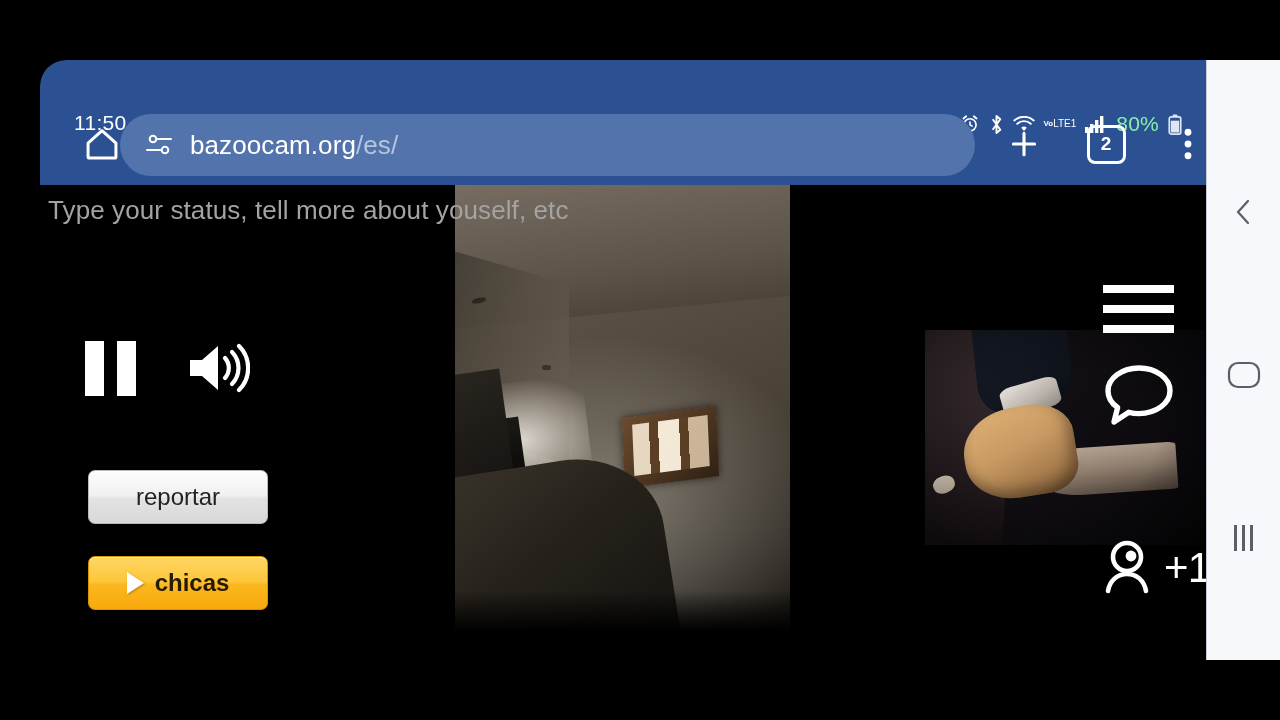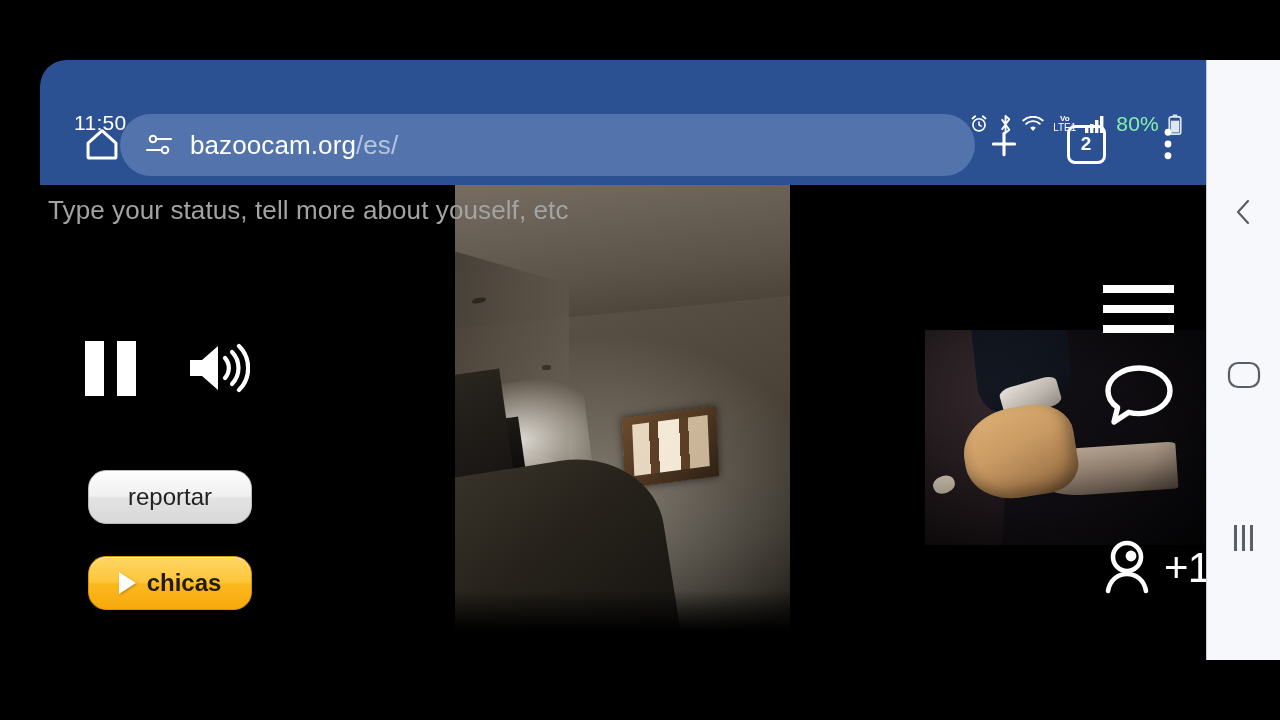--- a/index.html
+++ b/index.html
@@ -16,21 +16,21 @@
 
   
   .statusbar{position:absolute;left:0;top:0;width:1166px;height:42px;margin-top:45px;}
   .sb-left{position:absolute;left:34px;top:6px;display:flex;align-items:center;gap:9px;}
   .sb-time{color:#fff;font-size:21px;letter-spacing:.3px;}
   .sb-right{position:absolute;right:24px;top:7px;display:flex;align-items:center;gap:9px;}
   .sb-pct{color:#86efac;font-size:21px;letter-spacing:.2px;}
   .ico{display:block;}
 
   
-  .toolbar{position:absolute;left:0;top:42px;width:1166px;height:83px;}
+  .toolbar{position:absolute;left:0;top:42px;width:1166px;height:83px;padding-left:20px;}
   .home-btn{position:absolute;left:38px;top:18px;width:48px;height:48px;
             display:flex;align-items:center;justify-content:center;}
   .urlbar{position:absolute;left:80px;top:12px;width:855px;height:62px;
           background:#5273ab;border-radius:31px;display:flex;align-items:center;}
   .url-lockish{margin-left:24px;display:flex;align-items:center;}
   .url-text{margin-left:16px;font-size:26px;color:#fff;white-space:nowrap;letter-spacing:.1px;}
   .url-text .dim{color:#b6c5de;}
   .tb-right{position:absolute;right:10px;top:14px;display:flex;align-items:center;gap:26px;}
   .tb-btn{width:56px;height:56px;display:flex;align-items:center;justify-content:center;}
   .tabcount{width:33px;height:33px;border:3px solid #fff;border-radius:8px;
@@ -115,21 +115,21 @@
   .tv-vig{position:absolute;inset:0;
      background:radial-gradient(ellipse 85% 80% at 50% 52%, rgba(0,0,0,0) 38%, rgba(0,0,0,.72) 100%);}
 
   
   .media-ctrls{position:absolute;left:45px;top:155px;display:flex;align-items:center;gap:50px;}
   .ctrl{display:flex;align-items:center;justify-content:center;}
   .pause-ico{display:flex;gap:13px;}
   .pause-ico i{display:block;width:19px;height:55px;background:#fff;}
 
   .btn-stack{position:absolute;left:48px;top:285px;display:flex;flex-direction:column;gap:16px;}
-  .btn{width:164px;height:54px;border-radius:18px;display:flex;align-items:center;
+  .btn{width:180px;height:54px;border-radius:7px;display:flex;align-items:center;
        justify-content:center;font-size:24px;box-sizing:border-box;}
   .btn-report{background:linear-gradient(180deg,#fdfdfd 0%,#f0f0f0 48%,#e3e3e3 52%,#d8d8d8 100%);
       border:1px solid #b9b9b9;color:#222;
       box-shadow:inset 0 1px 0 rgba(255,255,255,.9),0 1px 2px rgba(0,0,0,.4);}
   .btn-girls{background:linear-gradient(180deg,#ffd664 0%,#fdc63a 48%,#fbb81f 52%,#f8a90c 100%);
       border:1px solid #d99500;color:#241a02;font-weight:bold;gap:11px;
       box-shadow:inset 0 1px 0 rgba(255,255,255,.6),0 1px 2px rgba(0,0,0,.4);margin-top:16px;}
   .play-tri{width:0;height:0;border-left:17px solid #fff;
       border-top:11px solid transparent;border-bottom:11px solid transparent;
       filter:drop-shadow(1px 1px 1px rgba(120,80,0,.5));}
@@ -180,21 +180,21 @@
           <path d="M4.2 5.4L7.4 2.8M19.8 5.4L16.6 2.8" stroke="#fff" stroke-width="2.3" stroke-linecap="round"></path>
         </svg>
         <svg class="ico" width="15" height="21" viewBox="0 0 14 22">
           <path d="M3 5.5L11 16.5 7 20V2l4 3.5L3 16.5" fill="none" stroke="#fff" stroke-width="2" stroke-linejoin="round"></path>
         </svg>
         <svg class="ico" width="22" height="17" viewBox="0 0 24 18">
           <path d="M12 16.2l-3-3.7a4.8 4.8 0 0 1 6 0z" fill="#fff"></path>
           <path d="M4.6 8.2a11 11 0 0 1 14.8 0" fill="none" stroke="#fff" stroke-width="2.1" stroke-linecap="round"></path>
           <path d="M1.4 4.6a16 16 0 0 1 21.2 0" fill="none" stroke="#fff" stroke-width="2.1" stroke-linecap="round"></path>
         </svg>
-        <span style="display:flex;flex-direction:column;align-items:center;line-height:1;">
+        <span style="display:flex;flex-direction:row;align-items:center;line-height:1;">
           <span style="color:#fff;font-size:8px;font-weight:bold;">Vo</span>
           <span style="color:#fff;font-size:10px;font-weight:normal;">LTE1</span>
         </span>
         <svg class="ico" width="22" height="18" viewBox="0 0 22 18">
           <rect x="0" y="12" width="3.4" height="6" fill="#fff"></rect>
           <rect x="5" y="9" width="3.4" height="9" fill="#fff"></rect>
           <rect x="10" y="5" width="3.4" height="13" fill="#fff"></rect>
           <rect x="15" y="1" width="3.4" height="17" fill="#fff"></rect>
         </svg>
         <span class="sb-pct">80%</span>

